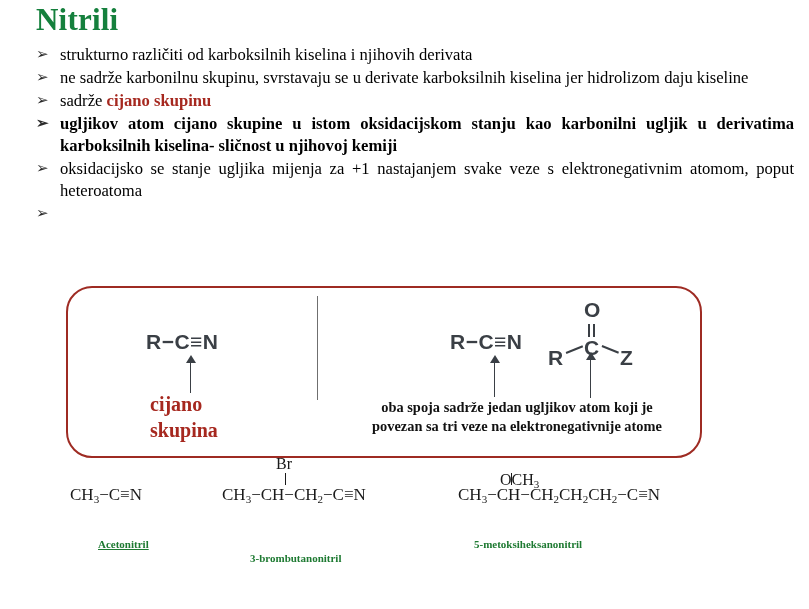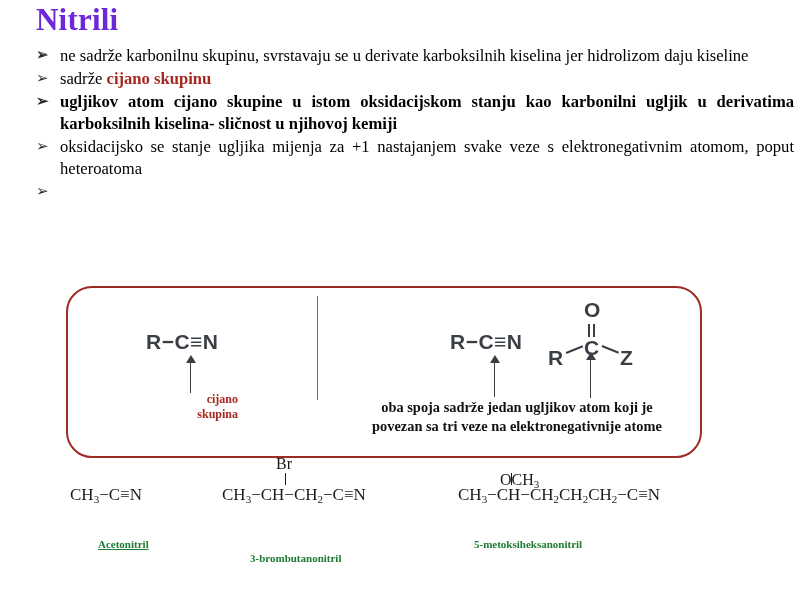--- a/index.html
+++ b/index.html
@@ -13,21 +13,21 @@
   }
   .slide{position:relative;width:809px;height:609px;}
 
   
   .title{
     position:absolute;left:36px;top:4px;
     font-family:"Liberation Serif", serif;
     font-weight:bold;
     font-size:31px;
     letter-spacing:0.2px;
-    color:#6d28d9;
+    color:#15803d;
     line-height:1.05;
   }
 
   
   .bullets{
     position:absolute;left:34px;top:44px;width:760px;
   }
   .bullet{
     position:relative;
     padding-left:26px;
@@ -87,24 +87,24 @@
     width:0;height:0;
     border-left:5px solid transparent;
     border-right:5px solid transparent;
     border-bottom:8px solid #3a3f45;
   }
   .arrow-left{left:186px;top:355px;}
   .arrow-left .stem{height:32px;}
 
   .cijano-label{
     position:absolute;left:150px;top:392px;width:88px;
-    text-align:right;
-    font-family:"Liberation Serif", serif;
-    font-weight:bold;
-    font-size:12px;
+    text-align:left;
+    font-family:"Liberation Serif", serif;
+    font-weight:bold;
+    font-size:20px;
     line-height:1.28;
     color:#a6281f;
   }
 
   
   .panel-right-nitrile{position:absolute;left:450px;top:330px;}
   .arrow-rn{left:490px;top:355px;}
   .arrow-rn .stem{height:36px;}
 
   
@@ -183,20 +183,21 @@
 <body>
 
 <div class="slide">
 
   <div class="title">Nitrili</div>
 
   <div class="bullets">
 
     <div class="bullet">
       <span class="marker">➢</span>
+      <span>strukturno različiti od karboksilnih kiselina i njihovih derivata</span>
     </div>
 
     <div class="bullet">
       <span class="marker">➢</span>
       <span>ne sadrže karbonilnu skupinu, svrstavaju se u derivate karboksilnih kiselina jer hidrolizom daju kiseline</span>
     </div>
 
     <div class="bullet">
       <span class="marker">➢</span>
       <span>sadrže </span><span class="redbold">cijano skupinu</span>

